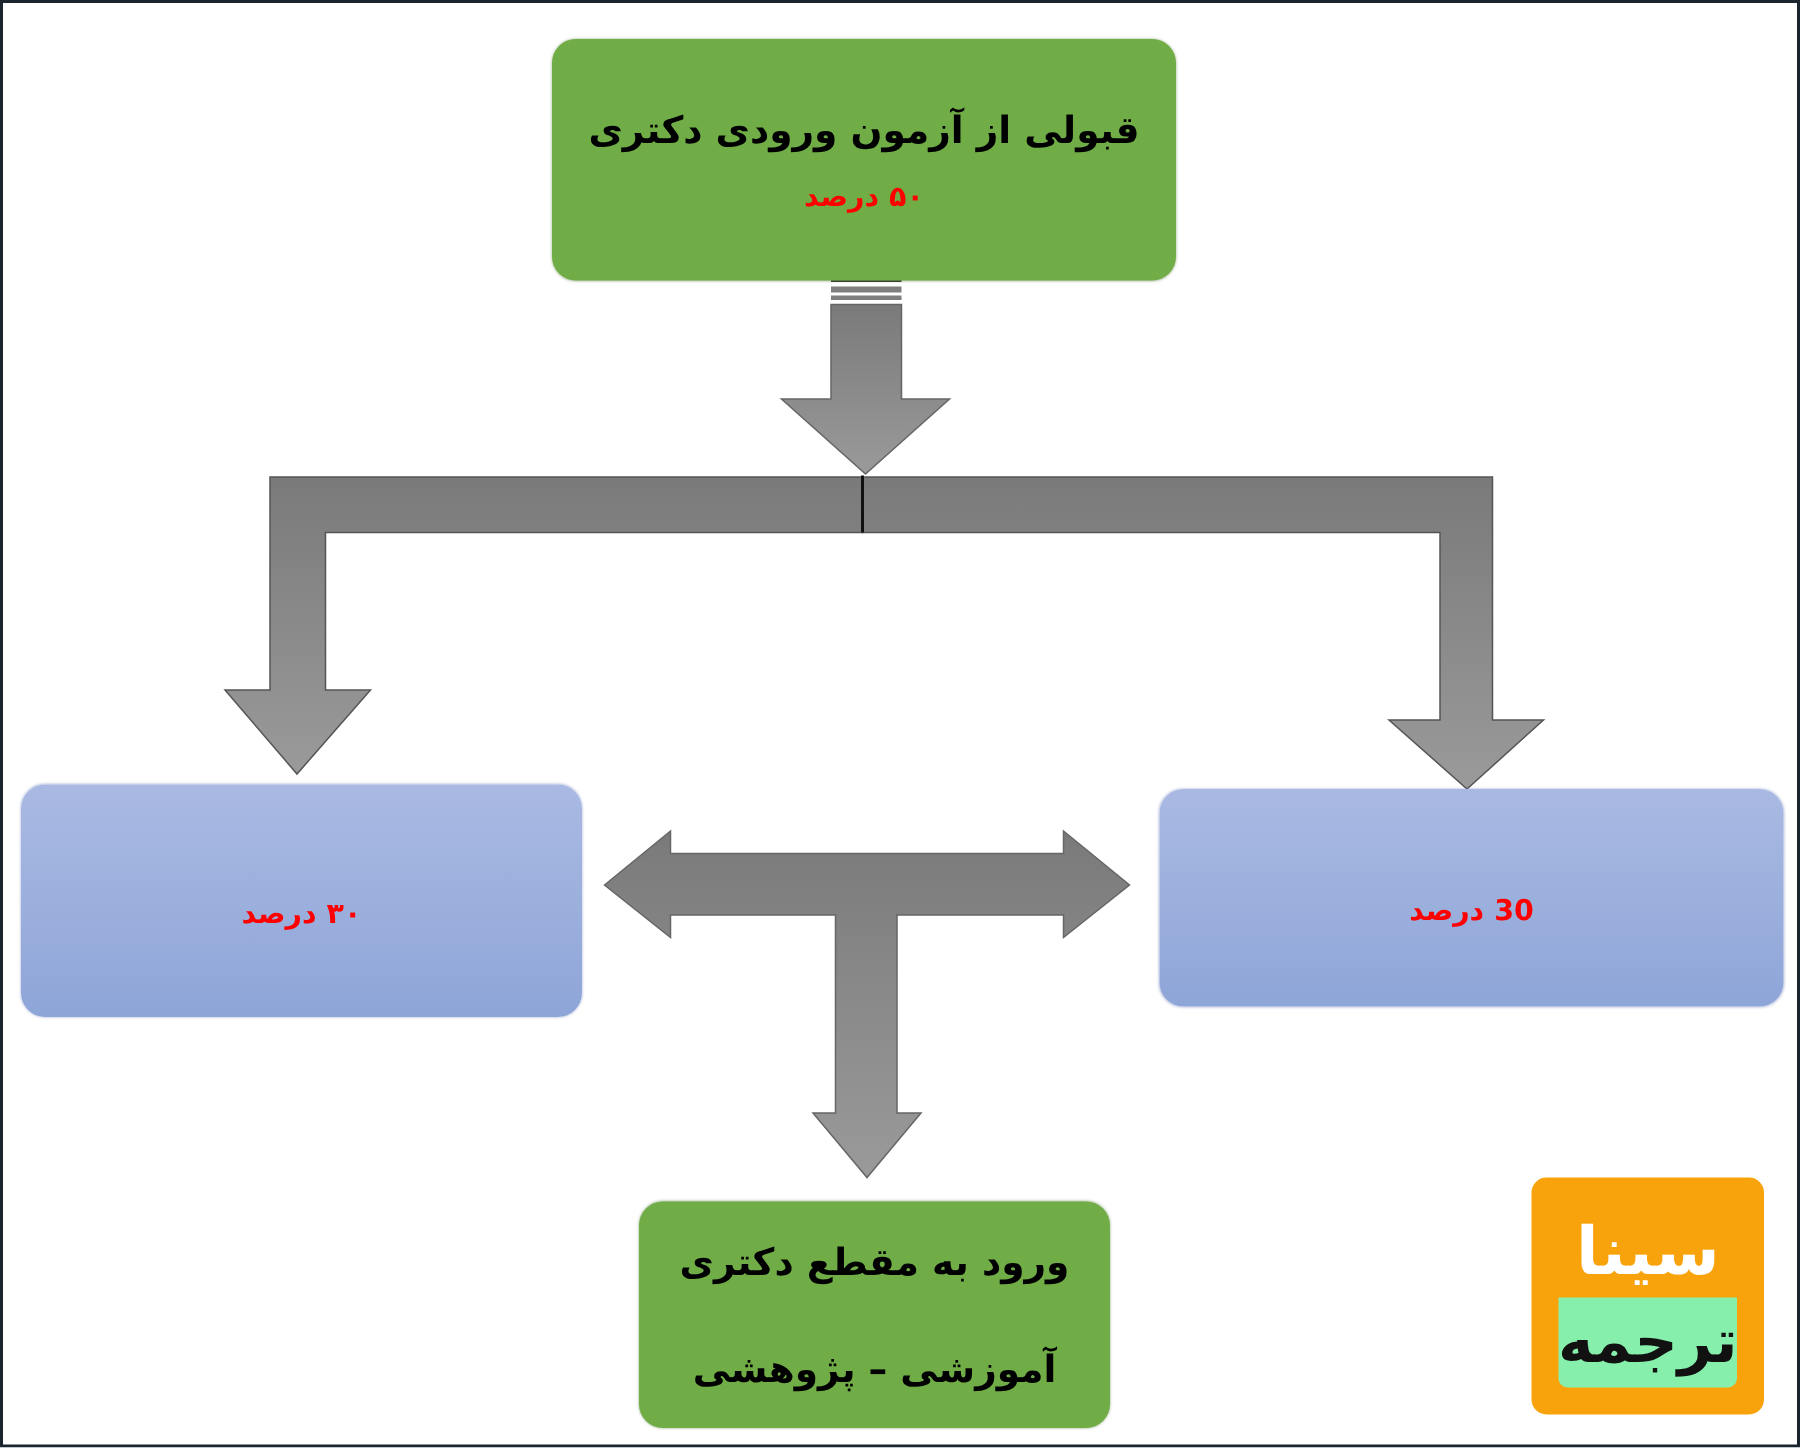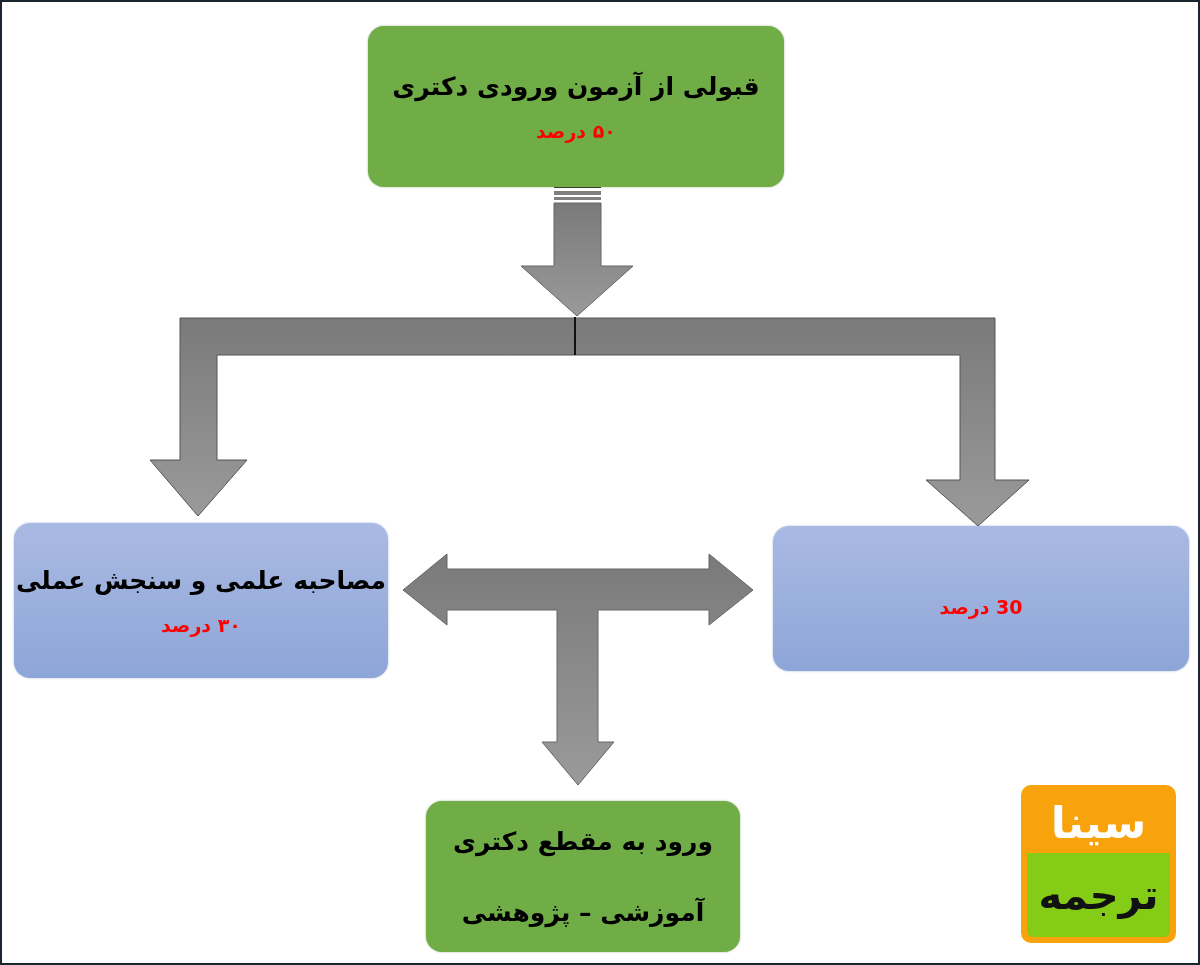--- a/index.html
+++ b/index.html
@@ -30,29 +30,29 @@
       font-weight: bold; color: #000; font-size: 25px; line-height: 1.3;
     }
     .pct {
       font-weight: bold; color: #ff0000; font-size: 19px; margin-top: 16px;
     }
     .sub {
       font-weight: bold; color: #000; font-size: 25px; margin-top: 40px;
     }
     .logo {
       position: absolute; left: 1021px; top: 785px; width: 155px; height: 158px;
-      border-radius: 10px; background: #f9a30c; box-sizing: border-box; padding: 6px;
+      border-radius: 10px; background: #f9a30c; box-sizing: border-box; padding: 18px;
       display: flex; flex-direction: column;
     }
     .logo-top {
       height: 62px; display: flex; align-items: center; justify-content: center;
       color: #fff; font-weight: bold; font-size: 44px; direction: rtl;
     }
     .logo-bottom {
-      flex: 1; background: #84cc16; border-radius: 0 0 6px 6px;
+      flex: 1; background: #86efac; border-radius: 0 0 6px 6px;
       display: flex; align-items: center; justify-content: center;
       color: #111; font-weight: bold; font-size: 40px; direction: rtl;
     }
   </style>
 </head>
 <body>
 
 <svg class="connectors" width="1200" height="965">
   <defs>
     <linearGradient id="ag" x1="0" y1="0" x2="0" y2="1">
@@ -81,21 +81,20 @@
     <polygon points="403,590 447,554 447,569 709,569 709,554 753,590 709,625 709,610 598,610 598,742 614,742 578,785 542,742 557,742 557,610 447,610 447,625" fill="url(#ag)" stroke="#666" stroke-width="1"></polygon>
   </g>
 </svg>
 
 <div class="box green" style="left:368px; top:26px; width:416px; height:161px;">
   <div class="title">قبولی از آزمون ورودی دکتری</div>
   <div class="pct">۵۰ درصد</div>
 </div>
 
 <div class="box blue" style="left:14px; top:523px; width:374px; height:155px;">
-  <div class="title">مصاحبه علمی و سنجش عملی</div>
   <div class="pct">۳۰ درصد</div>
 </div>
 
 <div class="box blue" style="left:773px; top:526px; width:416px; height:145px;">
   <div class="pct">30 درصد</div>
 </div>
 
 <div class="box green" style="left:426px; top:801px; width:314px; height:151px;align-items:center;">
   <div class="title">ورود به مقطع دکتری</div>
   <div class="sub">آموزشی – پژوهشی</div>

